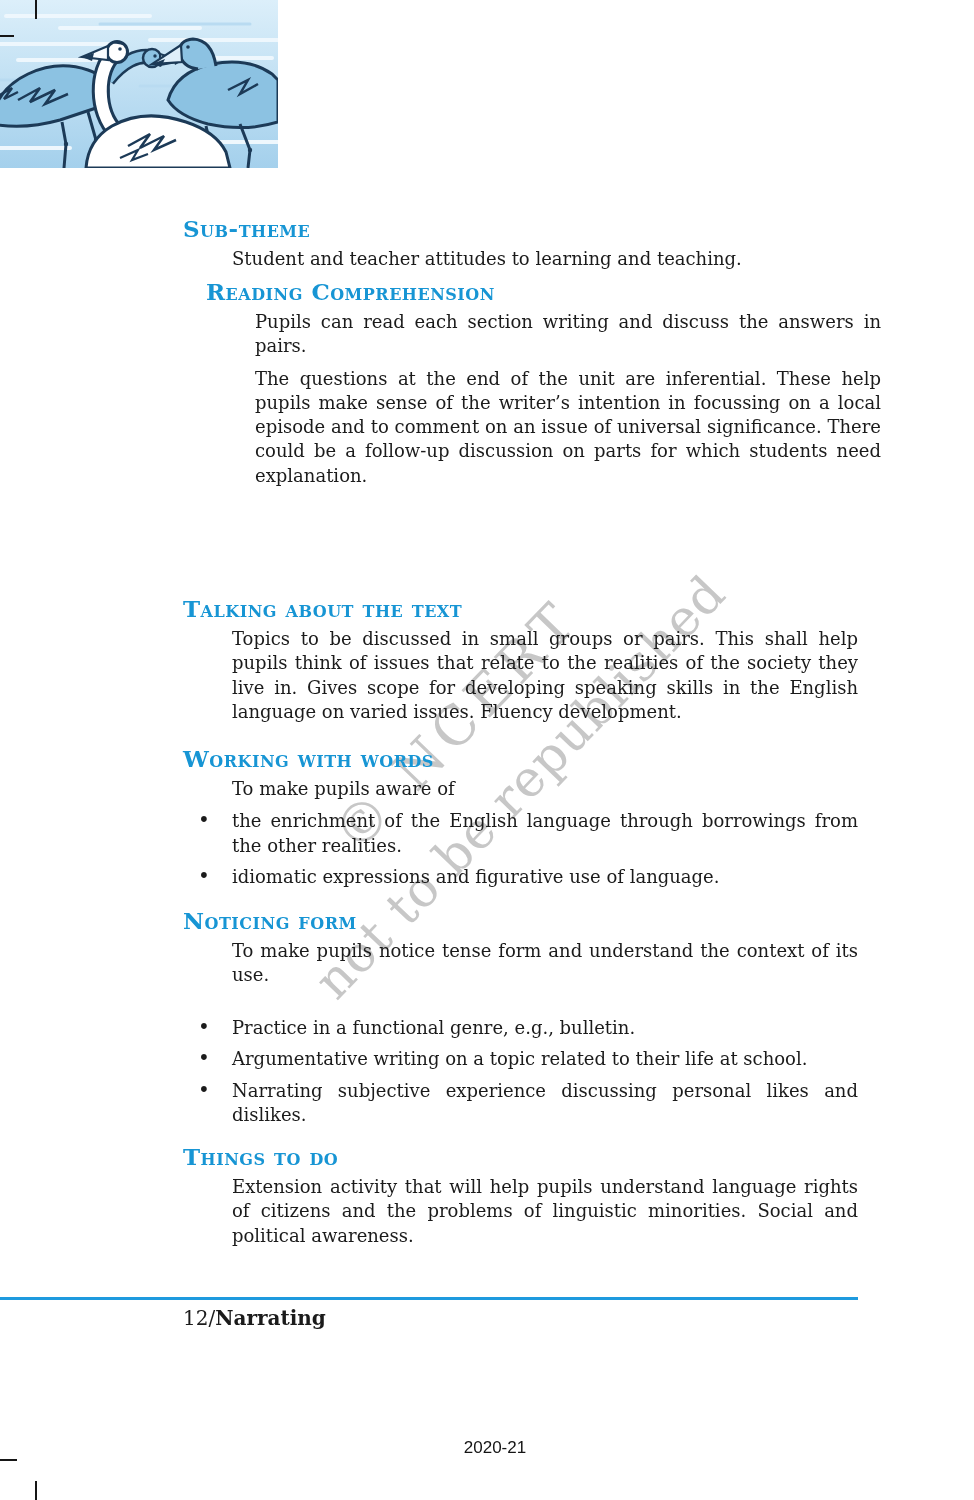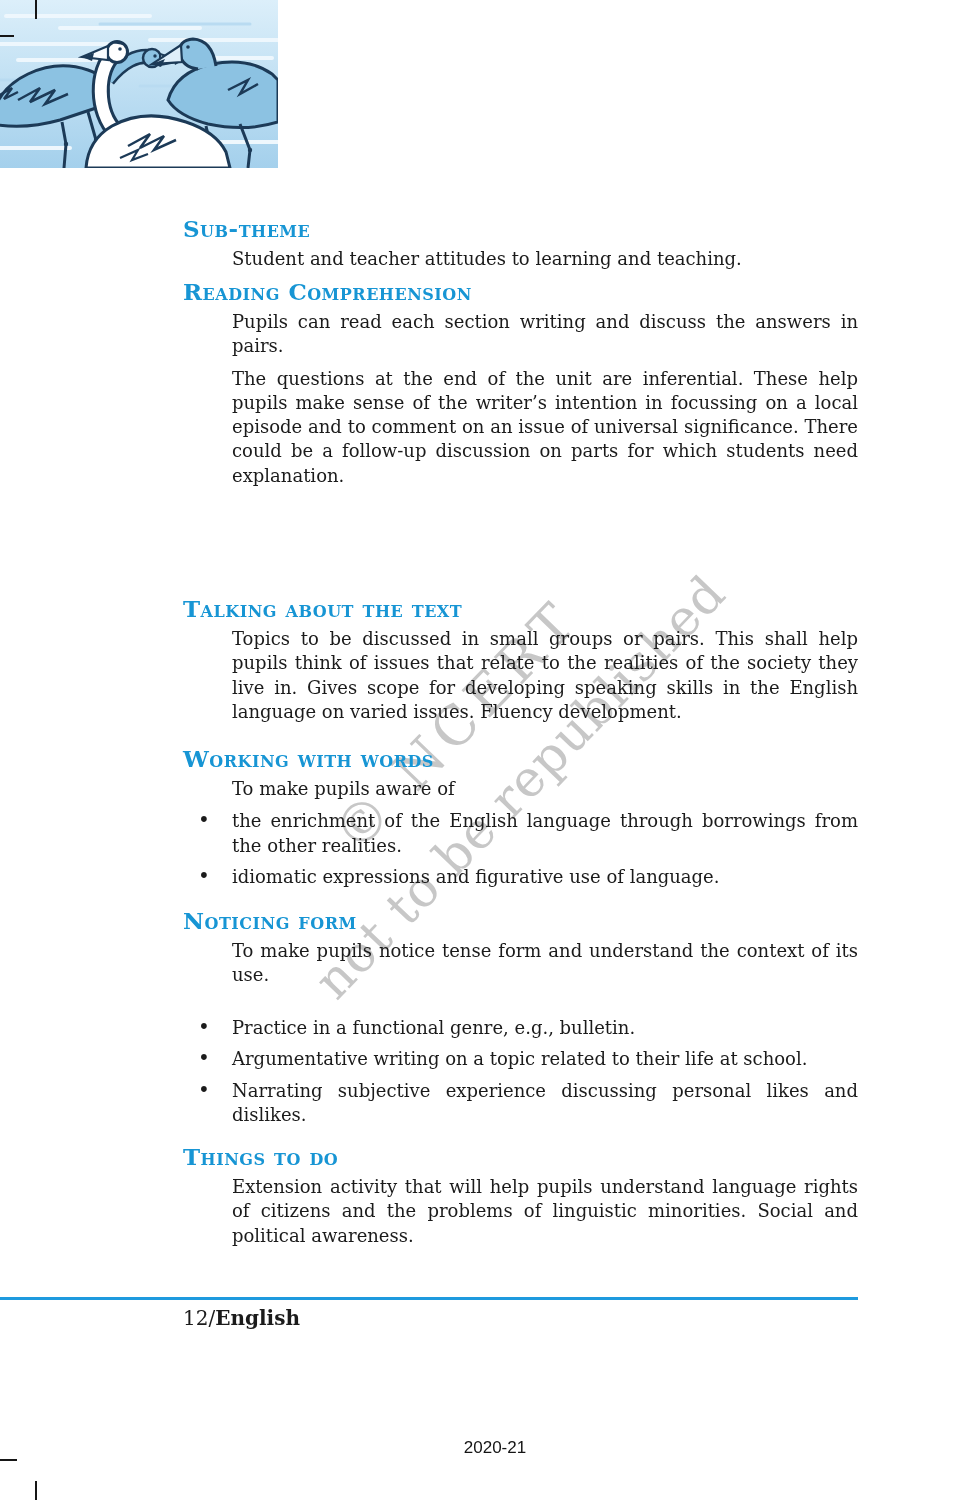--- a/index.html
+++ b/index.html
@@ -23,21 +23,21 @@
   .watermark {
     position:absolute; left:187px; top:630px; width:600px; height:250px;
     display:flex; flex-direction:column; justify-content:center; align-items:center;
     transform:rotate(-46deg); color:#c7c7c7; z-index:0; pointer-events:none;
   }
   .wm-line1 { font-size:54px; letter-spacing:7px; white-space:nowrap; }
   .wm-line2 { font-size:50px; letter-spacing:1px; white-space:nowrap; margin-top:28px; }
 
   
   .sec { position:absolute; left:183px; width:675px; z-index:1; }
-  .sec-1 { top:206px;margin-top:11px; }  .sec-2 { top:280px; }  .sec-3 { top:597px; }
+  .sec-1 { top:206px;margin-top:11px; }  .sec-2 { top:280px;margin-left:23px; }  .sec-3 { top:597px; }
   .sec-4 { top:747px; }  .sec-5 { top:909px; }  .sec-6 { top:1009px; }
   .sec-7 { top:1145px; }
 
   .sec h2 {
     margin:0 0 6px 0; font-size:23px; line-height:24px; font-weight:bold;
     font-variant:small-caps; letter-spacing:0.5px; color:#1795d4;
   }
   .sec p {
     margin:6px 0 8px 0; padding-left:49px; font-size:18px; line-height:24.3px;
     text-align:justify; color:#1b1b1b;
@@ -179,16 +179,16 @@
       <li>Narrating subjective experience discussing personal likes and dislikes.</li>
     </ul>
   </section>
 
   <section class="sec sec-7">
     <h2>Things to do</h2>
     <p>Extension activity that will help pupils understand language rights of citizens and the problems of linguistic minorities. Social and political awareness.</p>
   </section>
 
   <div class="footer-rule"></div>
-  <div class="footer-left"><span>12/</span><span class="footer-book">English</span></div>
+  <div class="footer-left"><span>12/</span><span class="footer-book">Narrating</span></div>
   <div class="footer-year">2020-21</div>
 
 </div>
 
 </body></html>

